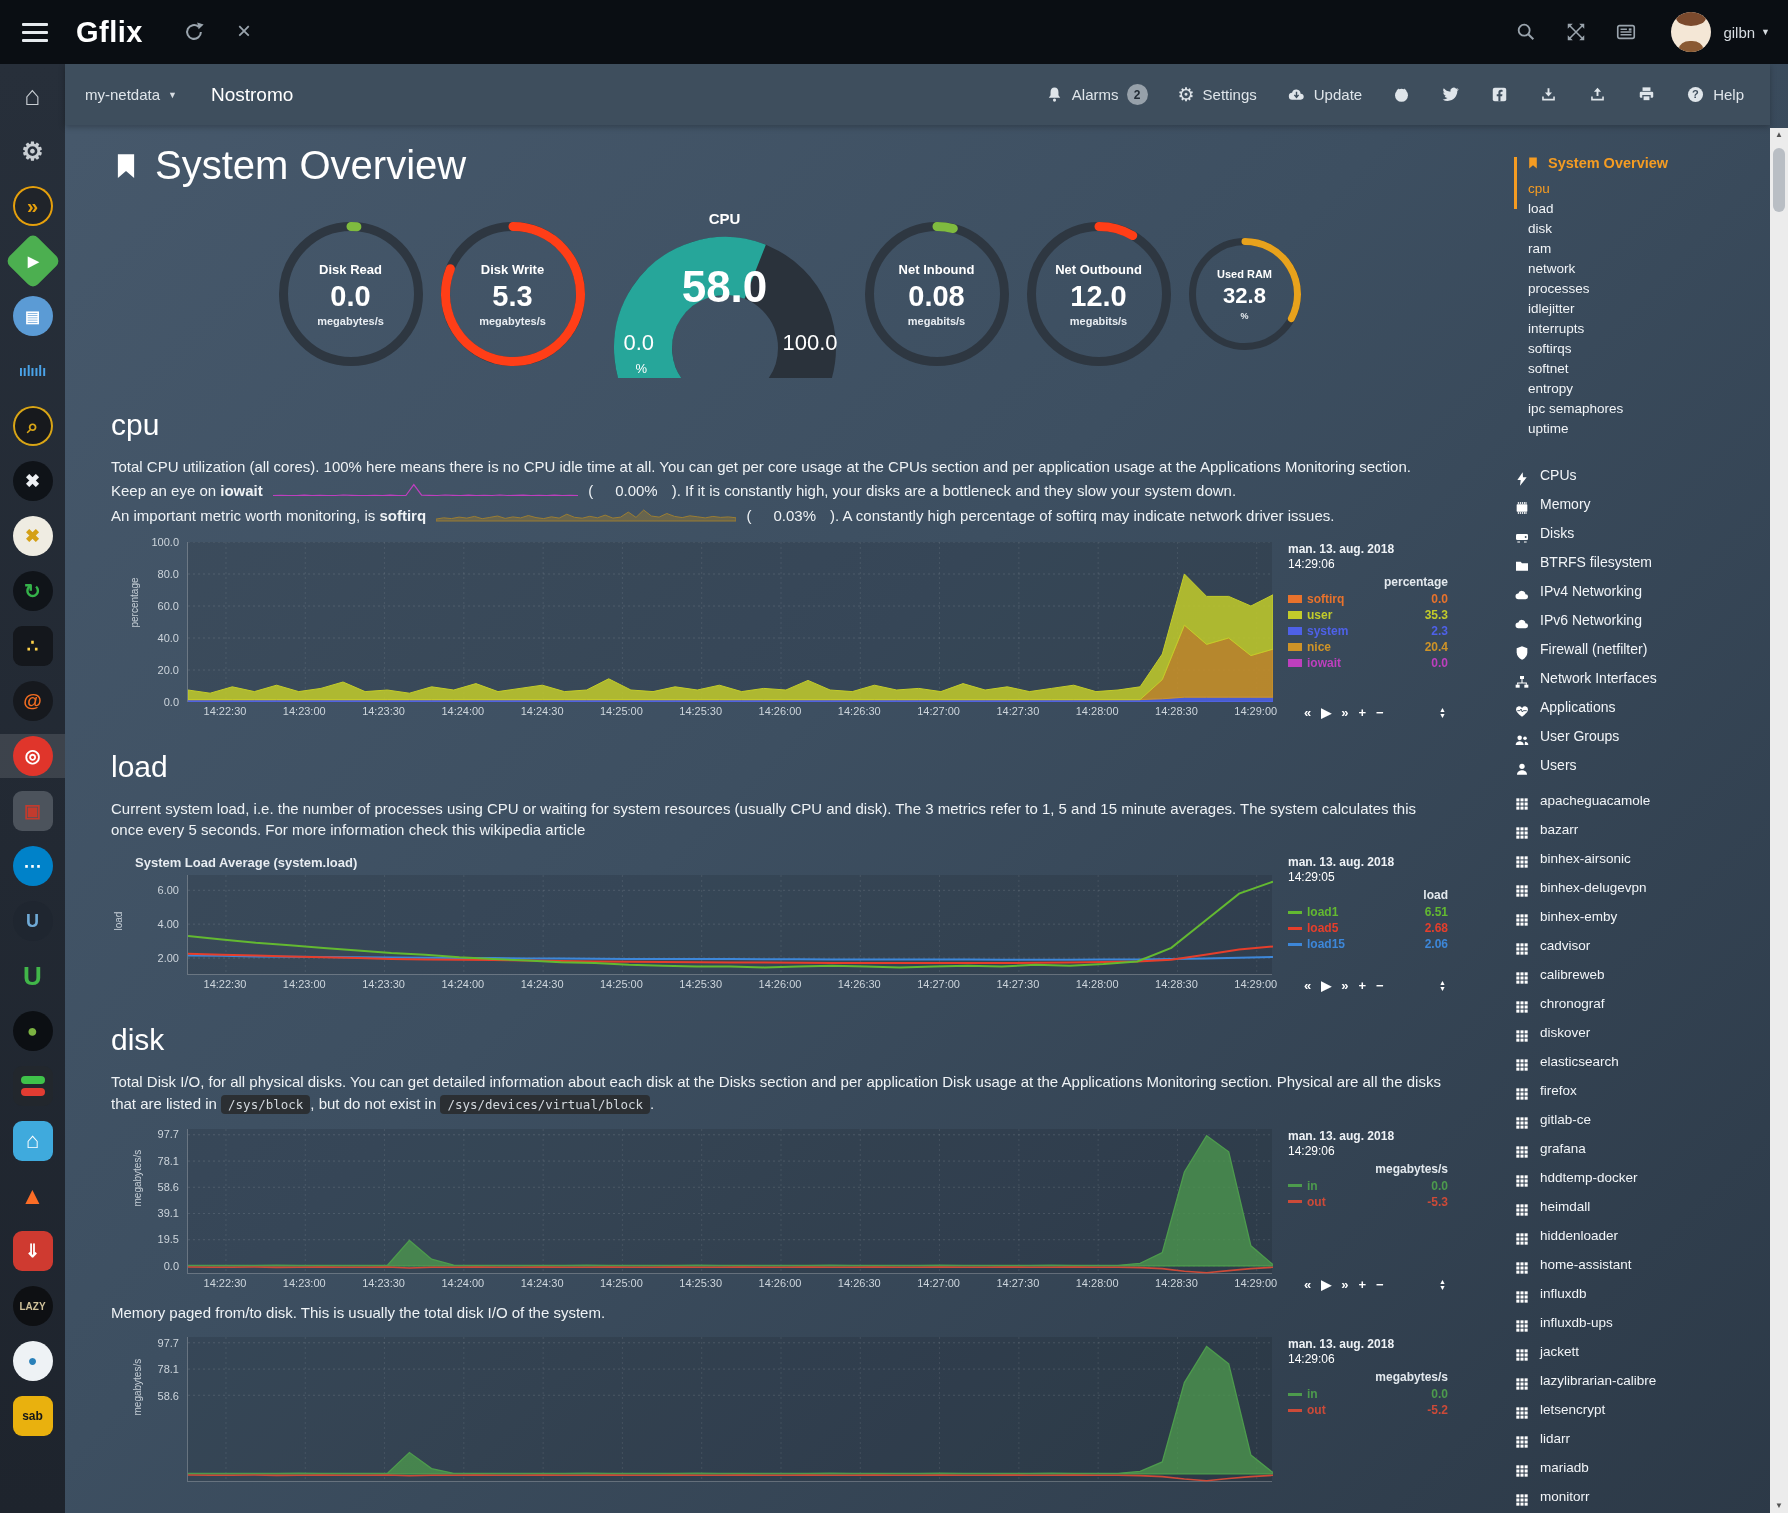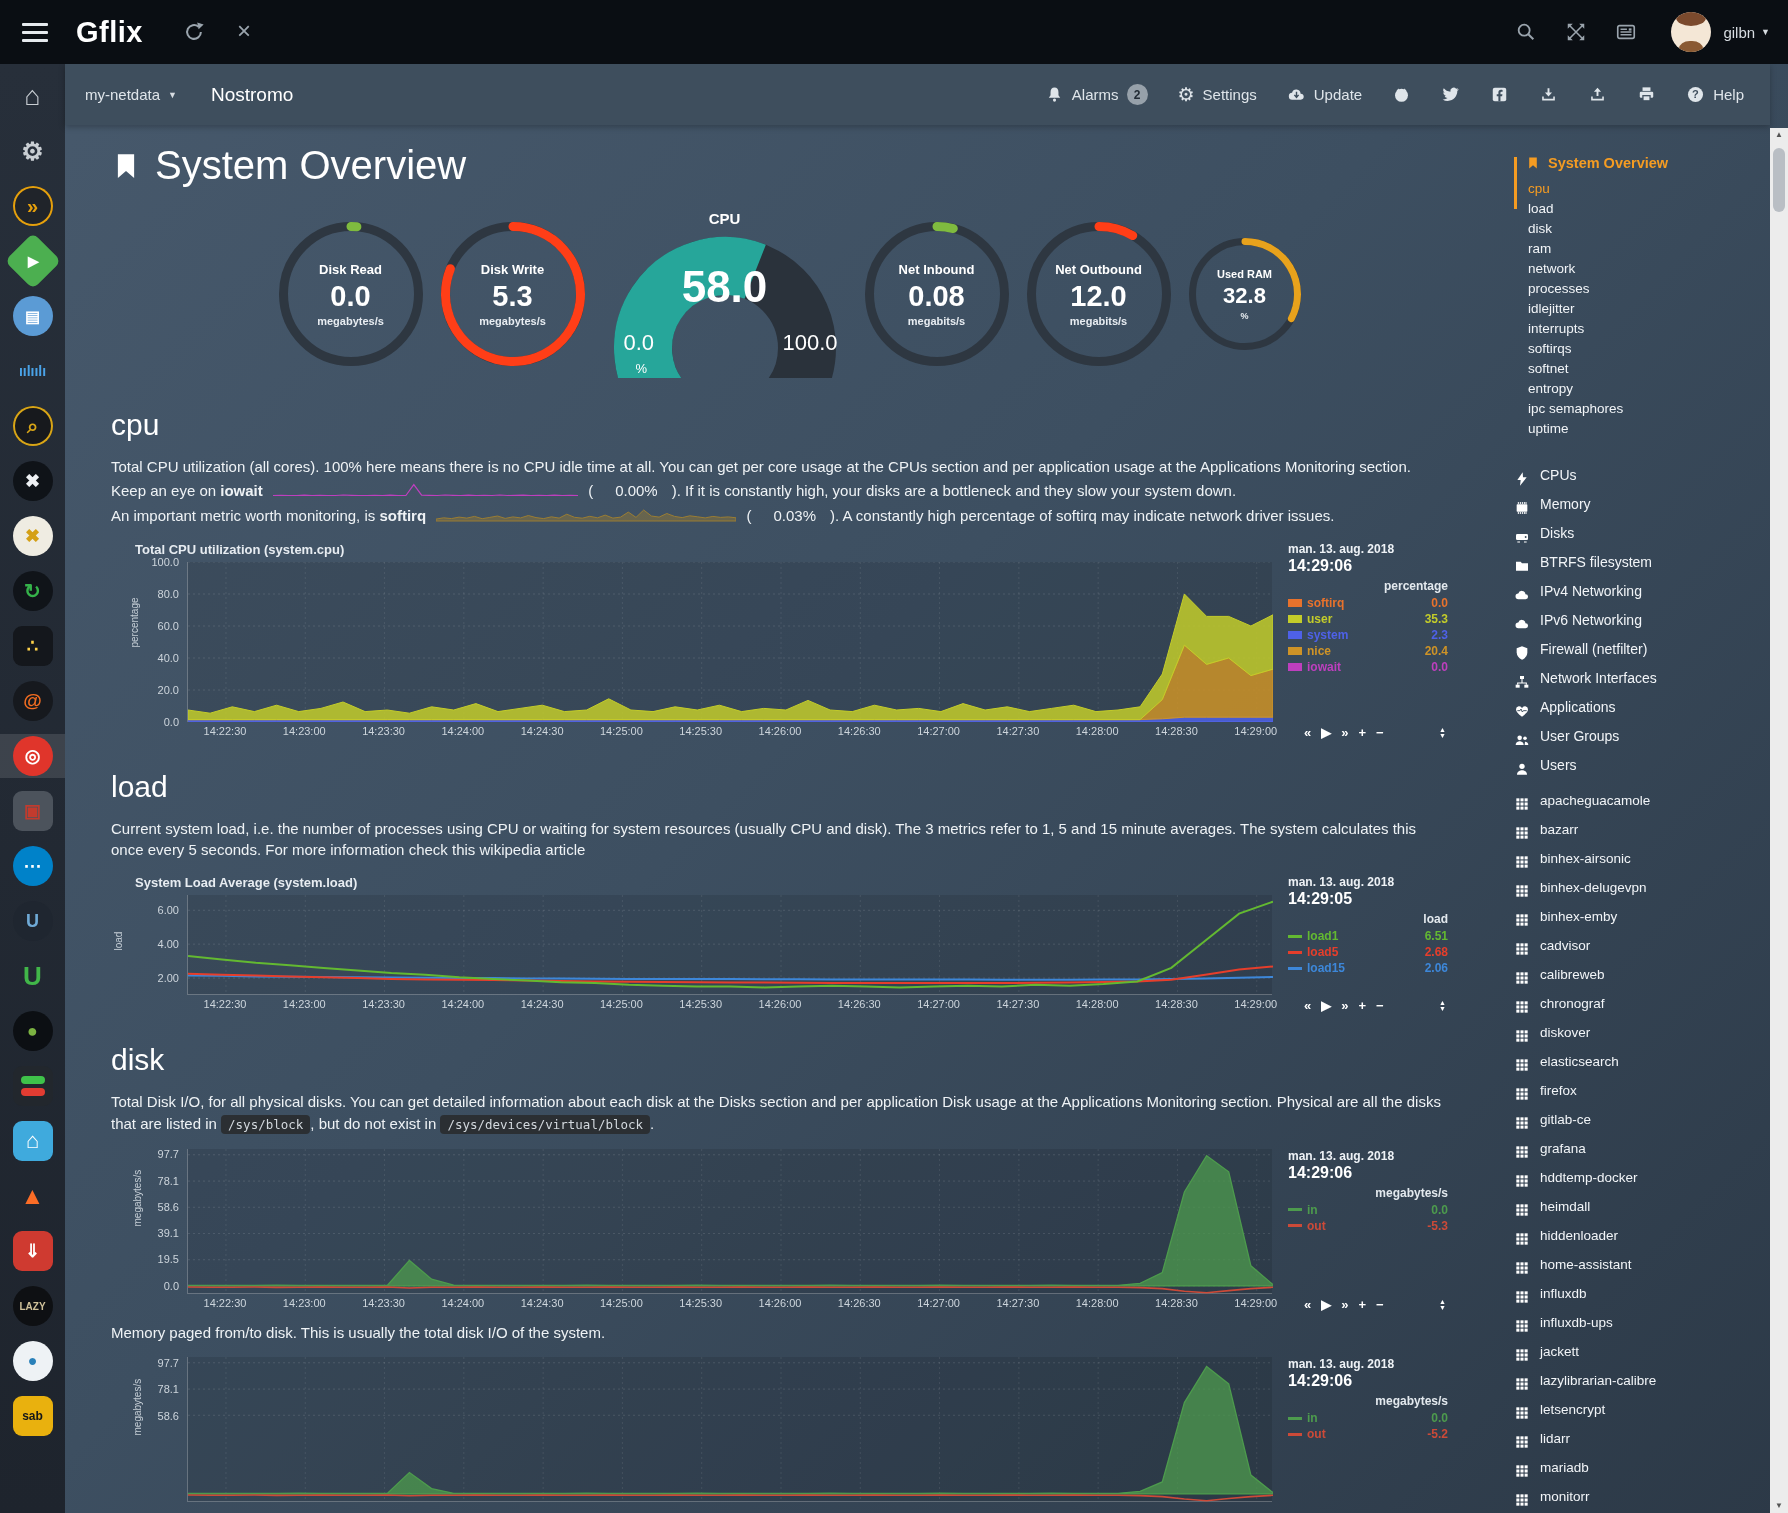--- a/index.html
+++ b/index.html
@@ -78,21 +78,21 @@
   
   .chart { display:grid; grid-template-columns:20px 56px 1085px 178px; margin:14px 0 6px; }
   .c-title { grid-column:2 / 4; grid-row:1; font-size:13px; font-weight:bold; color:#e7ecf1; padding-left:4px; height:20px; }
   .c-ylab { grid-column:1; grid-row:2; position:relative; }
   .c-ylab span { position:absolute; left:-2px; top:50%; transform:rotate(-90deg) translateX(50%); transform-origin:center; font-size:10px; color:#c6cfd7; white-space:nowrap; }
   .c-yticks { grid-column:2; grid-row:2; position:relative; }
   .c-yticks span { position:absolute; right:8px; transform:translateY(-50%); font-size:11px; color:#cdd5dc; }
   .c-plotwrap { grid-column:3; grid-row:2; position:relative; background:rgba(0,0,0,.10); border-left:1px solid rgba(255,255,255,.25); border-bottom:1px solid rgba(255,255,255,.25); cursor:crosshair; }
   .c-legend { grid-column:4; grid-row:1 / span 3; padding:0 2px 0 16px; display:flex; flex-direction:column; font-size:12px; }
   .l-date { font-weight:bold; color:#eef2f6; }
-  .l-time { font-weight:bold; font-size:16px; color:#fff; margin:1px 0 4px; }
+  .l-time { font-weight:normal; font-size:12px; color:#fff; margin:1px 0 4px; }
   .l-units { font-weight:bold; color:#e3e9ee; text-align:right; margin-bottom:2px; }
   .l-row { display:flex; align-items:center; gap:6px; font-weight:bold; cursor:pointer; line-height:16px; }
   .l-row .nm { flex:1; display:flex; align-items:center; gap:5px; }
   .l-row .sw { display:inline-block; width:14px; flex:none; }
   .c-xticks { grid-column:3; grid-row:3; position:relative; height:18px; }
   .c-xticks span { position:absolute; top:3px; transform:translateX(-50%); font-size:11px; color:#cdd5dc; }
   .c-tools { margin-top:auto; display:flex; align-items:center; gap:10px; padding:2px 2px 0 16px; color:#fff; }
   .c-tools .ti { font-size:13px; font-weight:bold; cursor:pointer; line-height:14px; }
   .c-tools .rsz { margin-left:auto; font-size:7px; line-height:6px; text-align:center; cursor:ns-resize; }
 
@@ -508,21 +508,20 @@
         </p>
         <p class="stext">
           <span>An important metric worth monitoring, is </span><b>softirq</b>
           <span class="spark" id="spark-softirq"><svg width="300" height="15" viewBox="0 0 300 15">
                 <path d="M0,14 L0.0,12.1 L7.7,10.8 L15.4,11.6 L23.1,10.1 L30.8,11.1 L38.5,9.4 L46.2,11.7 L53.8,10.4 L61.5,9.0 L69.2,11.4 L76.9,9.9 L84.6,10.9 L92.3,8.5 L100.0,10.6 L107.7,11.6 L115.4,9.8 L123.1,11.1 L130.8,7.2 L138.5,10.3 L146.2,11.2 L153.8,9.3 L161.5,10.8 L169.2,8.1 L176.9,11.1 L184.6,10.1 L192.3,5.1 L200.0,10.4 L207.7,3.0 L215.4,9.0 L223.1,10.1 L230.8,6.5 L238.5,9.4 L246.2,10.6 L253.8,8.8 L261.5,9.8 L269.2,10.9 L276.9,9.4 L284.6,10.4 L292.3,9.9 L300.0,10.8 L300,14 Z" fill="#9a7d33" fill-opacity="0.45" stroke="#9a7d33" stroke-width="1"></path>
               </svg></span>
           <span class="dimv"><span>(</span><span class="sv">0.03%</span><span>). A constantly high percentage of softirq may indicate network driver issues.</span></span>
         </p>
         <div id="chart-cpu">
             <div class="chart">
-              <div class="c-title">Total CPU utilization (system.cpu)</div>
               <div class="c-ylab" style="height: 160px;">
                 <span>percentage</span>
               </div>
               <div class="c-yticks" style="height: 160px;">
                 <span style="top: 0px;">100.0</span>
                 <span style="top: 32px;">80.0</span>
                 <span style="top: 64px;">60.0</span>
                 <span style="top: 96px;">40.0</span>
                 <span style="top: 128px;">20.0</span>
                 <span style="top: 160px;">0.0</span>

